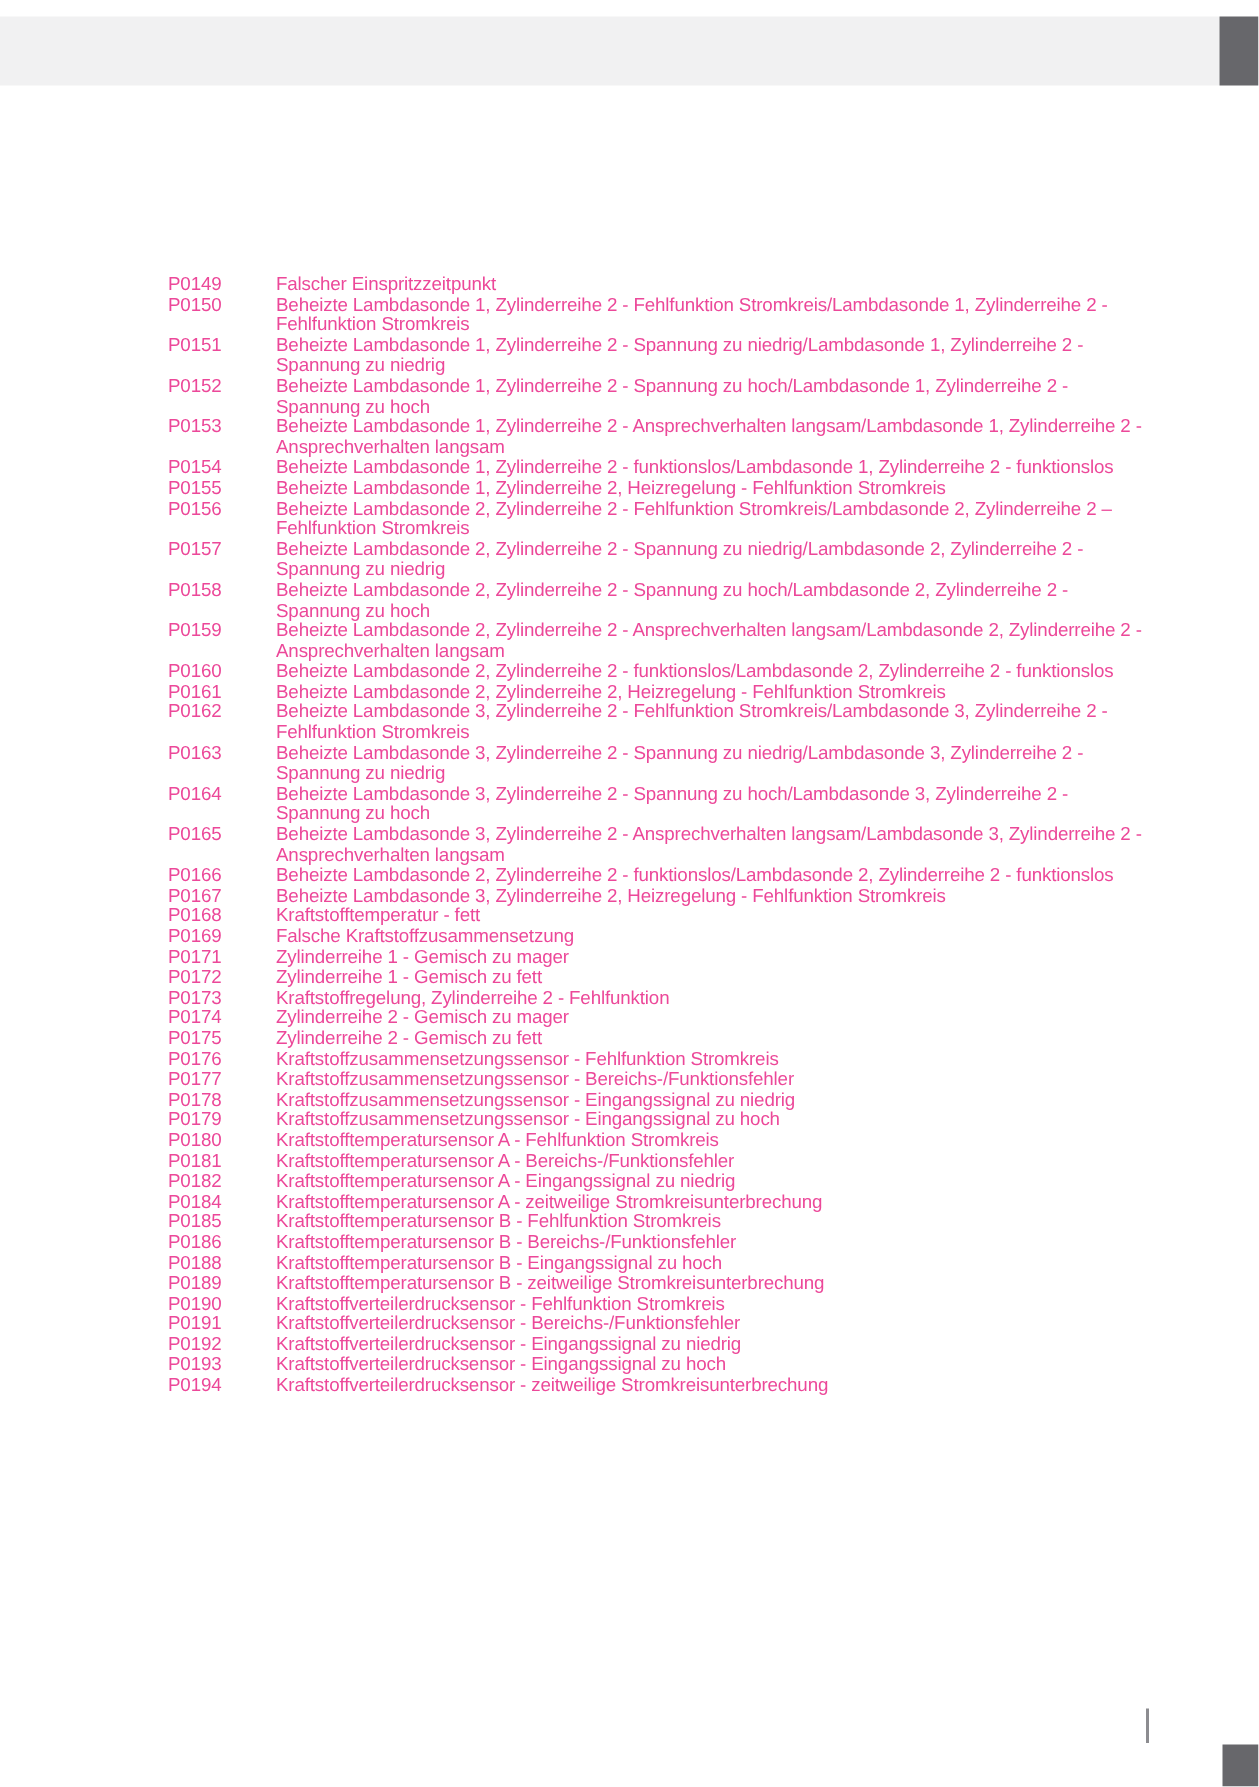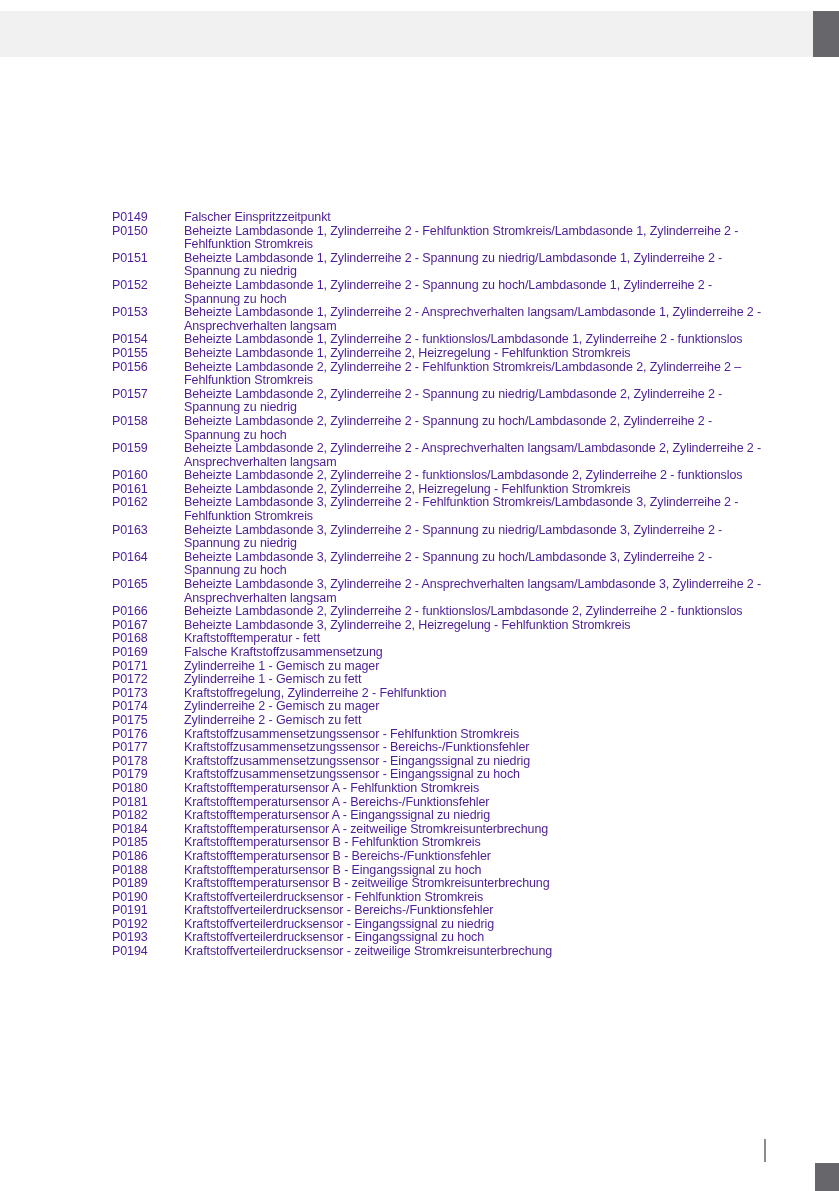--- a/index.html
+++ b/index.html
@@ -57,21 +57,21 @@
     width: 24px; height: 28px;
     background: #67676b;
   }
 </style>
 </head>
 <body>
 
 <div class="header-bar" style="background: rgb(241, 241, 242);"></div>
 <div class="header-tab" style="background: rgb(103, 103, 107);"></div>
 
-<div class="code-table" style="color: #4c1d95; margin-top: 28px;">
+<div class="code-table" style="color: #ec4899;">
     <div class="row">
       <div class="code">P0149</div>
       <div class="desc">Falscher Einspritzzeitpunkt</div>
     </div>
     <div class="row">
       <div class="code">P0150</div>
       <div class="desc">Beheizte Lambdasonde 1, Zylinderreihe 2 - Fehlfunktion Stromkreis/Lambdasonde 1, Zylinderreihe 2 -
 Fehlfunktion Stromkreis</div>
     </div>
     <div class="row">

